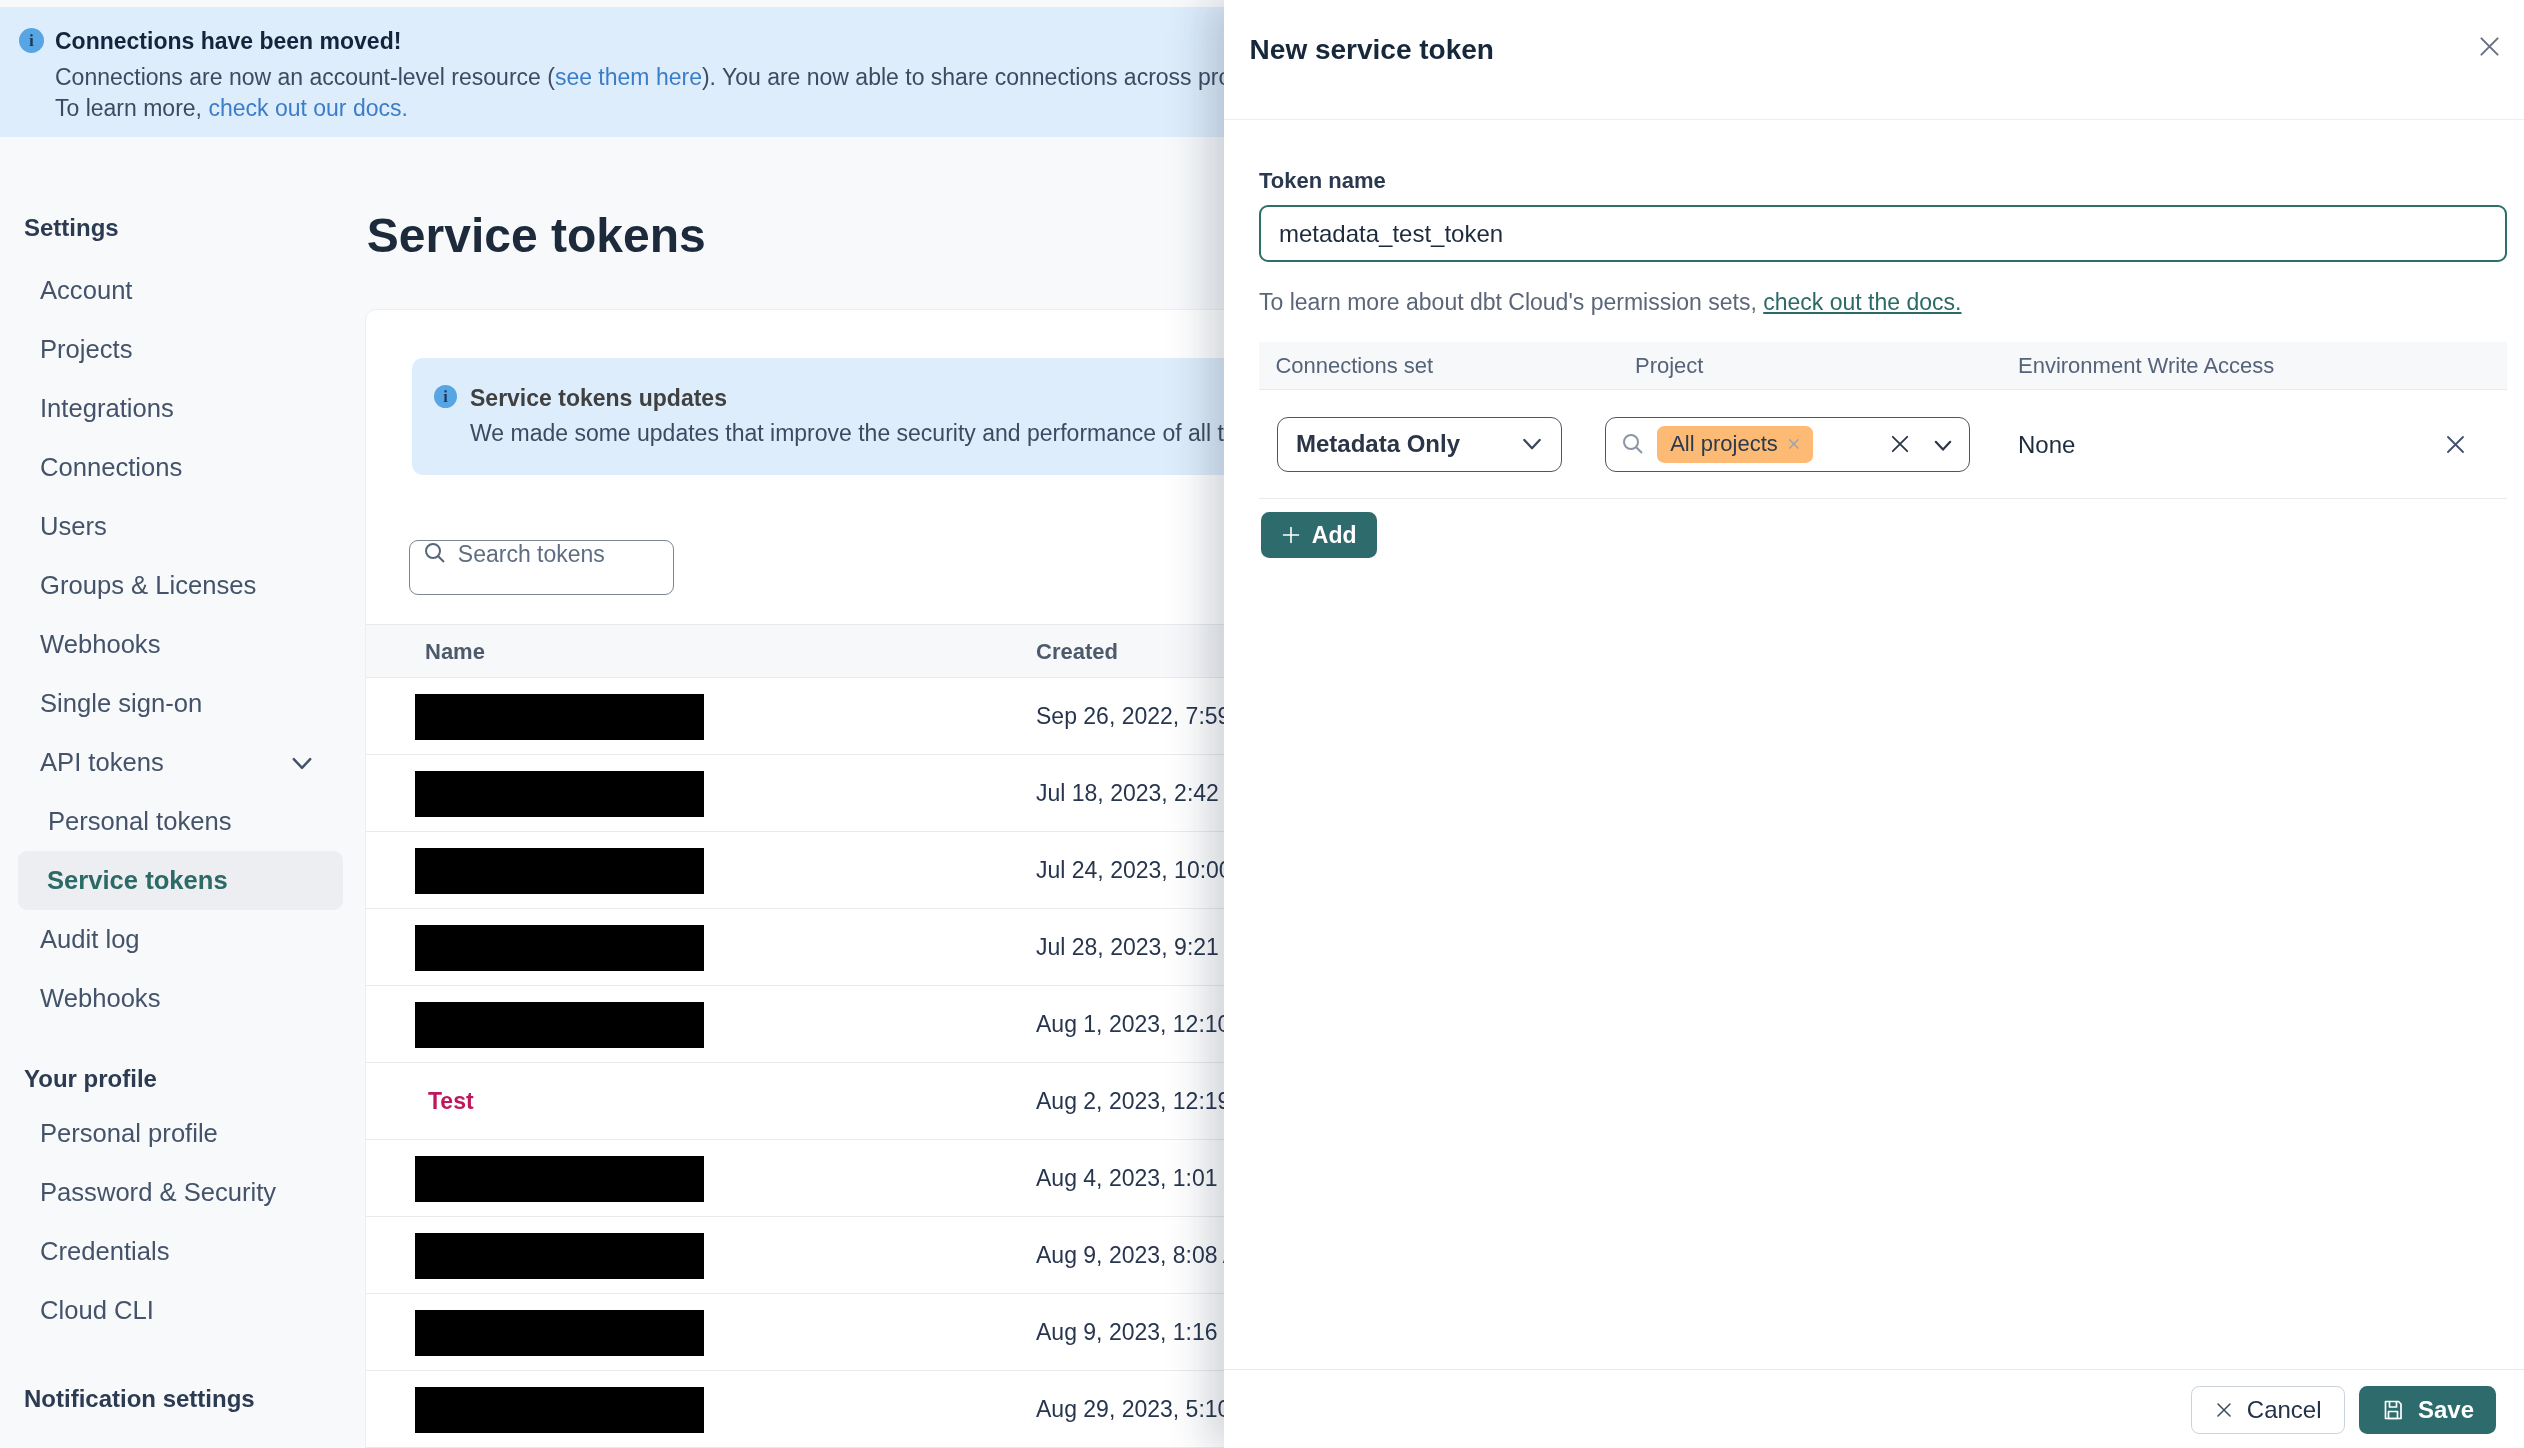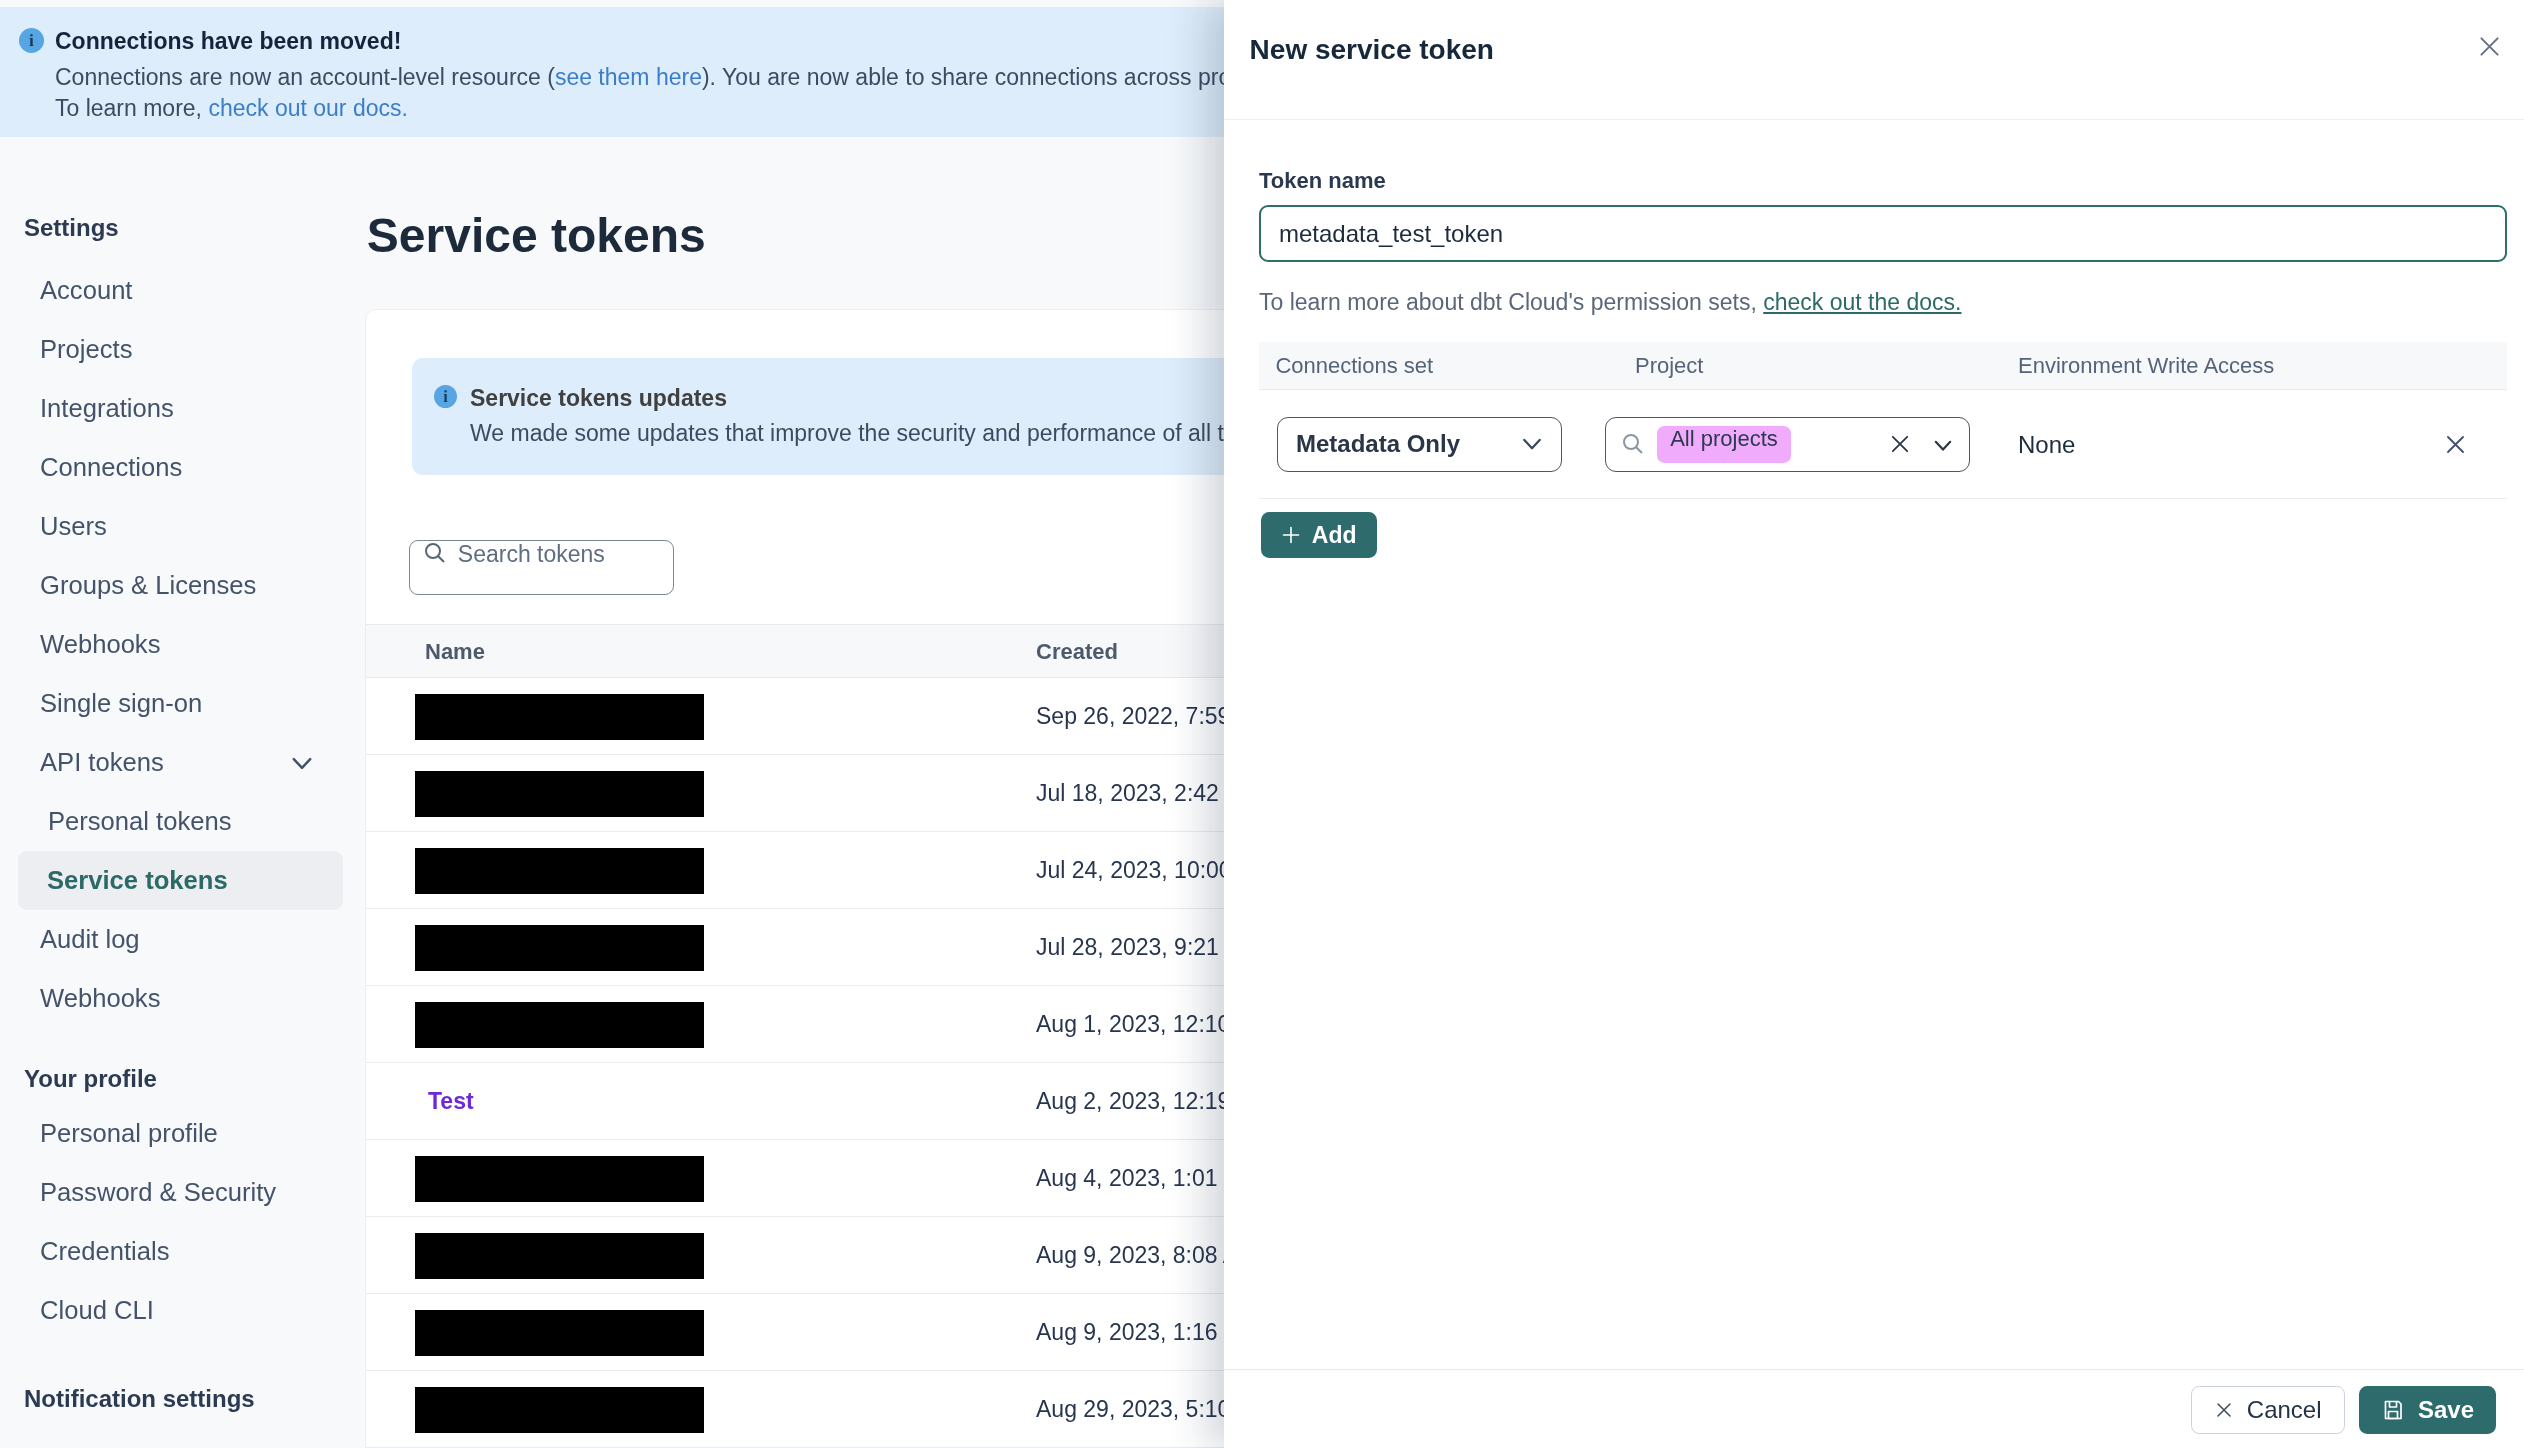--- a/index.html
+++ b/index.html
@@ -43,21 +43,21 @@
   .search-box { position:absolute; left:43px; top:230px; width:265px; height:55px; border:1.8px solid #7b8595; border-radius:9px; background:#fff; display:flex; align-items:flex-start; padding:0 12.8px; }
   .search-box svg { width:24px; height:24px; stroke:#55657c; fill:none; stroke-width:2; flex:none; }
   .search-box input { border:none; outline:none; width:100%; margin-left:11px; font-size:23px; color:#1d2b3d; font-family:"Liberation Sans", sans-serif; background:transparent; }
   .search-box input::placeholder { color:#5f6d82; opacity:1; }
   .thead { position:absolute; left:0; top:314px; width:100%; height:54px; background:#f7f8fa; border-top:0.9px solid #e8eaee; border-bottom:0.9px solid #e8eaee; }
   .th { position:absolute; top:0; height:54px; line-height:54px; font-size:22px; font-weight:bold; color:#4c5a6c; }
   .th.c1 { left:59px; } .th.c2 { left:670px; }
   .rows { position:absolute; left:0; top:368px; width:100%; }
   .trow { position:relative; height:77px; border-bottom:0.9px solid #e9ebee; }
   .redacted { position:absolute; left:49px; top:15.5px; width:289px; height:46px; background:#000; }
-  .row-name { position:absolute; left:62px; top:0; height:77px; line-height:77px; font-size:23px; font-weight:bold; color:#6d28d9; }
+  .row-name { position:absolute; left:62px; top:0; height:77px; line-height:77px; font-size:23px; font-weight:bold; color:#be185d; }
   .cell-created { position:absolute; left:670px; top:0; height:77px; line-height:77px; font-size:23px; color:#27364e; white-space:nowrap; }
 
   
   .drawer { position:absolute; left:1224px; top:0; width:1301px; height:1449px; background:#ffffff;
     box-shadow:-16.4px 0 40px rgba(20,35,60,.20); }
   .drawer-header { position:relative; height:120px; border-bottom:0.9px solid #eceef1; }
   .drawer-title { position:absolute; left:25.6px; top:34px; font-size:28px; font-weight:bold; color:#18283c; }
   .icon-btn { background:none; border:none; cursor:pointer; color:#687284; padding:0; }
   .drawer-close { position:absolute; right:22px; top:33px; }
   .x-svg { fill:none; stroke:currentColor; stroke-width:1.5; stroke-linecap:round; }
@@ -71,21 +71,21 @@
   .perm-th { position:absolute; top:0; height:48px; line-height:48px; font-size:22px; color:#55637a; }
   .perm-th.c1 { left:16.4px; } .perm-th.c2 { left:376px; } .perm-th.c3 { left:759px; }
   .perm-row { position:relative; height:109px; border-bottom:0.9px solid #e9ebee; }
   .select1 { position:absolute; left:18px; top:27px; width:285px; height:55px; border:1.8px solid #4b5667; border-radius:11px;
     background:#fff; display:flex; align-items:center; justify-content:space-between; padding:0 18px; cursor:pointer; }
   .select1 .sel-label { font-size:24px; font-weight:bold; color:#2a3547; }
   .select1 .chev-svg { width:22px; height:12.8px; stroke:#3c4a5e; }
   .multiselect { position:absolute; left:346px; top:27px; width:365px; height:55px; border:1.8px solid #4b5667; border-radius:11px;
     background:#fff; display:flex; align-items:center; padding:0 14.6px; cursor:pointer; }
   .multiselect .mag { width:24px; height:24px; stroke:#8b95a3; fill:none; stroke-width:2; flex:none; }
-  .chip { display:inline-flex; align-items:center; gap:9px; margin-left:12.8px; height:37px; padding:0 12.8px; background:#f0abfc; border-radius:7.3px;flex-direction:column; }
+  .chip { display:inline-flex; align-items:center; gap:9px; margin-left:12.8px; height:37px; padding:0 12.8px; background:#fdba74; border-radius:7.3px; }
   .chip-label { font-size:22px; color:#2b3a4e; white-space:nowrap; }
   .chip .x-svg { width:13.7px; height:13.7px; color:#98a2b0; stroke-width:2; }
   .ms-clear { position:absolute; right:57px; top:14.6px; }
   .ms-clear .x-svg { width:24px; height:24px; color:#2b3646; }
   .ms-chev { position:absolute; right:16.4px; top:22px; width:20px; height:12px; stroke:#2b3646; }
   .env-none { position:absolute; left:759px; top:0; height:109px; line-height:109px; font-size:24px; color:#1e2c40; }
   .row-remove { position:absolute; left:1184px; top:42px; }
   .row-remove .x-svg { width:25px; height:25px; color:#44526b; }
   .add-btn { margin:13.7px 0 0 1.8px; height:46px; padding:0 20px; background:#2d6b6c; color:#fff; border:none; border-radius:8.2px;
     font-size:23px; font-weight:bold; font-family:"Liberation Sans", sans-serif; cursor:pointer; display:inline-flex; align-items:center; gap:11px; }

